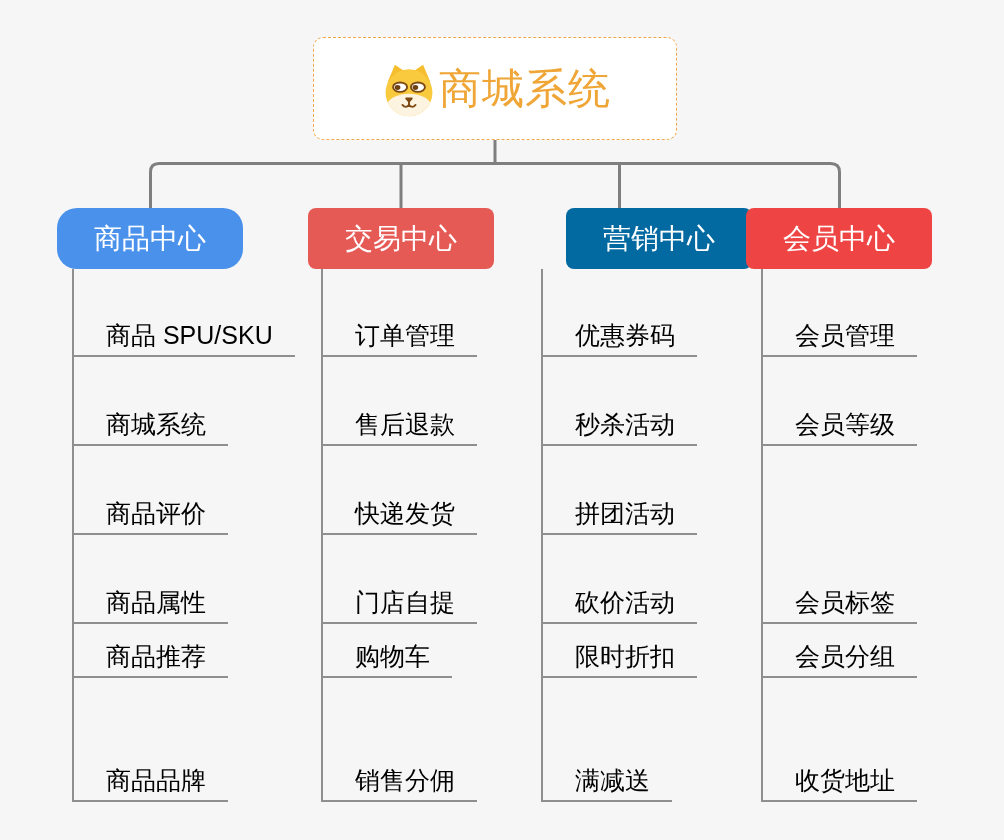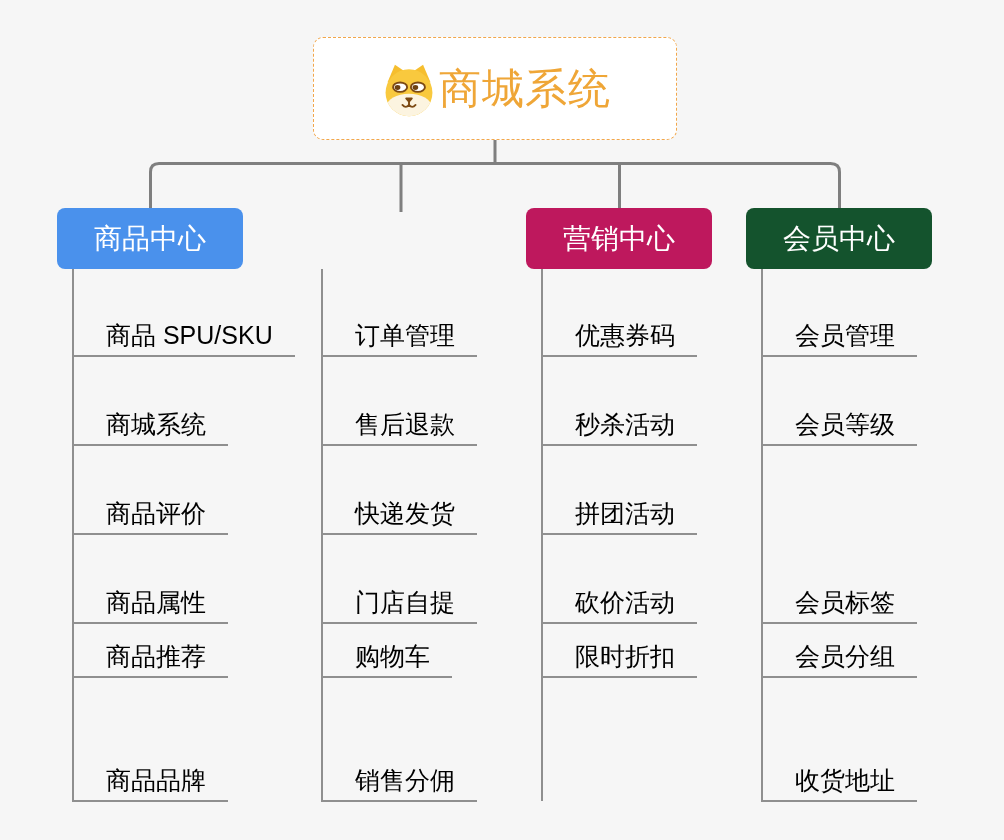--- a/index.html
+++ b/index.html
@@ -62,50 +62,54 @@
       <ellipse cx="41.5" cy="28" rx="7.5" ry="5" fill="#ffffff" stroke="#7c4a14" stroke-width="2"></ellipse>
       <ellipse cx="19.8" cy="28.4" rx="3" ry="2.6" fill="#6e4212"></ellipse>
       <ellipse cx="38.8" cy="28.4" rx="3" ry="2.6" fill="#6e4212"></ellipse>
       <path d="M29,40 L35,40 L32,43.5 Z" fill="#7c4a14" stroke="#7c4a14" stroke-width="2" stroke-linejoin="round"></path>
       <path d="M32,43.5 L32,47" stroke="#7c4a14" stroke-width="2" stroke-linecap="round" fill="none"></path>
       <path d="M25,47 Q28.5,51 32,47 Q35.5,51 39,47" stroke="#7c4a14" stroke-width="2" stroke-linecap="round" fill="none"></path>
     </svg>
     <span class="root-title" style="color: rgb(239, 166, 55);">商城系统</span>
   </div>
 
-  <div class="branch-node b1" style="background-color: rgb(74, 145, 236);">
+  <div class="branch-node b1" style="background-color: rgb(74, 145, 236); border-radius: 20px;">
     <span>商品中心</span>
   </div>
   <div class="spine b1"></div>
   <div class="leaf b1 r1">商品 SPU/SKU</div>
   <div class="leaf b1 r2">商城系统</div>
   <div class="leaf b1 r3">商品评价</div>
   <div class="leaf b1 r4">商品属性</div>
   <div class="leaf b1 r5">商品推荐</div>
   <div class="leaf b1 r6">商品品牌</div>
 
+  <div class="branch-node b2" style="background-color: rgb(230, 90, 86);">
+    <span>交易中心</span>
+  </div>
   <div class="spine b2"></div>
   <div class="leaf b2 r1">订单管理</div>
   <div class="leaf b2 r2">售后退款</div>
   <div class="leaf b2 r3">快递发货</div>
   <div class="leaf b2 r4">门店自提</div>
   <div class="leaf b2 r5">购物车</div>
   <div class="leaf b2 r6">销售分佣</div>
 
-  <div class="branch-node b3" style="background-color: #be185d;">
+  <div class="branch-node b3" style="background-color: #0369a1; margin-left: 40px;">
     <span>营销中心</span>
   </div>
   <div class="spine b3"></div>
   <div class="leaf b3 r1">优惠券码</div>
   <div class="leaf b3 r2">秒杀活动</div>
   <div class="leaf b3 r3">拼团活动</div>
   <div class="leaf b3 r4">砍价活动</div>
   <div class="leaf b3 r5">限时折扣</div>
+  <div class="leaf b3 r6">满减送</div>
 
-  <div class="branch-node b4" style="background-color: #14532d; text-align: center;">
+  <div class="branch-node b4" style="background-color: #ef4444; text-align: center;">
     <span>会员中心</span>
   </div>
   <div class="spine b4"></div>
   <div class="leaf b4 r1">会员管理</div>
   <div class="leaf b4 r2">会员等级</div>
   <div class="leaf b4 r4">会员标签</div>
   <div class="leaf b4 r5">会员分组</div>
   <div class="leaf b4 r6">收货地址</div>
 
 </div>

